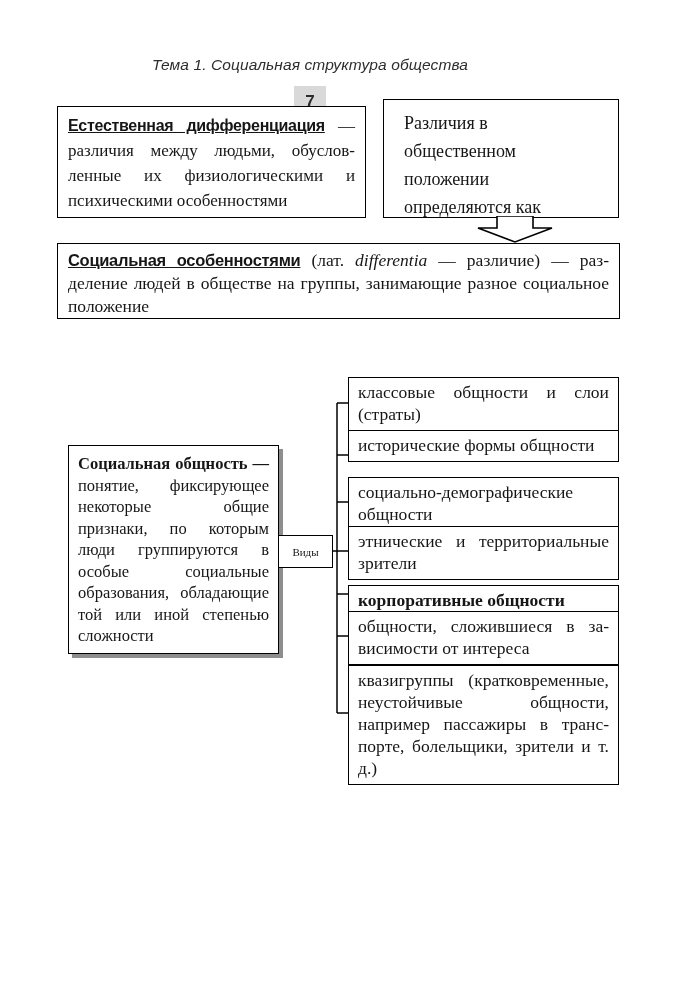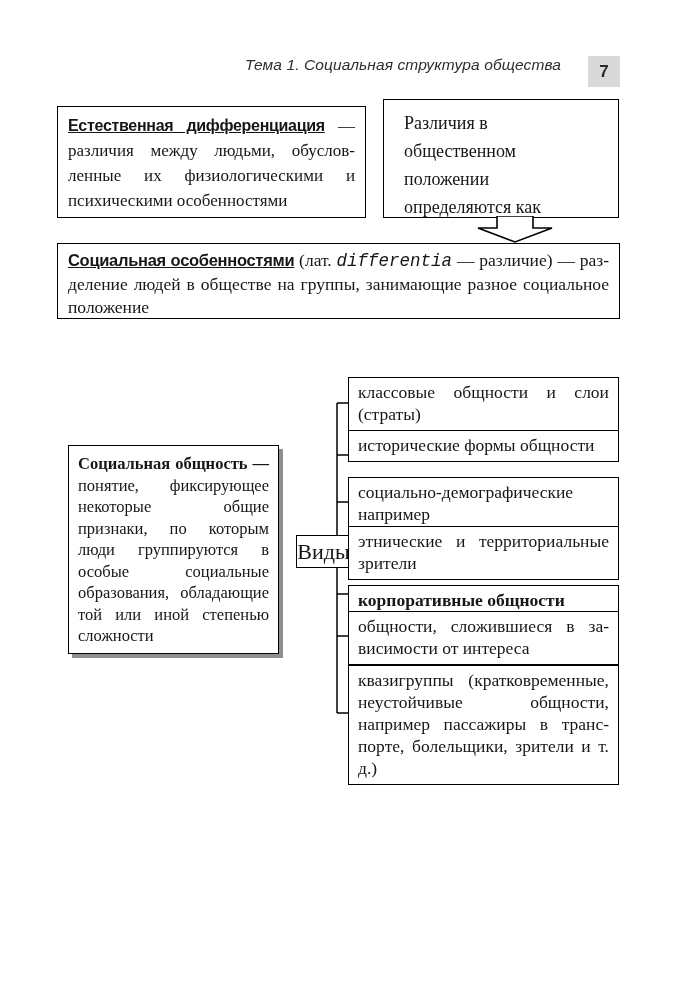--- a/index.html
+++ b/index.html
@@ -11,22 +11,23 @@
     font-family: "Liberation Serif", serif;
     color: #161616;
     overflow: hidden;
   }
   
   .header {
     position: absolute;
     top: 56px; left: 0; width: 620px;
     display: flex;
     justify-content: flex-end;
-    align-items: flex-start;
-    gap: 27px;
+    align-items: center;
+    gap: 12px;
+    flex-direction: column;
   }
   .header-title {
     font-family: "Liberation Sans", sans-serif;
     font-style: italic;
     font-size: 15.5px;
     color: #2e2e2e;
     letter-spacing: 0.1px;
   }
   .pagenum-box {
     width: 32px; height: 31px;
@@ -45,21 +46,21 @@
     background: #fff;
     z-index: 2;
   }
   .term-sans {
     font-family: "Liberation Sans", sans-serif;
     font-weight: bold;
     letter-spacing: -0.3px;
     text-decoration: underline;
   }
   .term-serif { font-weight: bold; }
-  .it { font-style: italic; font-family: Liberation Mono, monospace; }
+  .it { font-style: italic; }
   .jtext { text-align: justify; }
 
   .box-natural {
     left: 57px; top: 106px; width: 309px; height: 112px;
     padding: 6px 10px;
     font-size: 17px; line-height: 25px;
   }
   .box-natural .term-sans { font-size: 16px; }
 
   .box-question {
@@ -82,23 +83,23 @@
   .box-socdiff .term-sans { font-size: 16.5px; }
 
   .box-community {
     left: 68px; top: 445px; width: 211px; height: 209px;
     padding: 7px 9px;
     font-size: 16.5px; line-height: 21.5px;
     box-shadow: 4px 4px 0 #8e8e8e;
   }
 
   .box-vidy {
-    left: 296px; top: 535px; width: 55px; height: 33px;
+    left: 278px; top: 535px; width: 55px; height: 33px;
     display: flex; align-items: center; justify-content: center;
-    font-size: 22px;
+    font-size: 11px;
   }
 
   .type-box {
     left: 348px; width: 271px;
     padding: 3px 9px 5px 9px;
     font-size: 17.5px; line-height: 22px;
   }
   .tb-0 { top: 377px; }
   .tb-1 { top: 430px; }
   .tb-2 { top: 477px; }
@@ -159,19 +160,19 @@
   <div class="box box-community jtext">
     <span class="term-serif">Социальная общность —</span><span> понятие, фиксиру­ющее некоторые общие признаки, по которым люди группируются в особые социальные образования, облада­ющие той или иной степенью сложности</span>
   </div>
 
   <div class="box box-vidy">
     <span>Виды</span>
   </div>
 
   <div class="box type-box tb-0 jtext"><span>классовые общности и слои (страты)</span></div>
   <div class="box type-box tb-1 jtext"><span>исторические формы общно­сти</span></div>
-  <div class="box type-box tb-2 jtext"><span>социально-демографические например</span></div>
+  <div class="box type-box tb-2 jtext"><span>социально-демографические общности</span></div>
   <div class="box type-box tb-3 jtext"><span>этнические и территориаль­ные зрители</span></div>
   <div class="box type-box tb-4 jtext"><span>корпоративные общности</span></div>
   <div class="box type-box tb-5 jtext"><span>общности, сложившиеся в за­висимости от интереса</span></div>
   <div class="box type-box tb-6 jtext"><span>квазигруппы (кратковремен­ные, неустойчивые общности, например пассажиры в транс­порте, болельщики, зрители и т. д.)</span></div>
 
 </div>
 
 </body></html>

